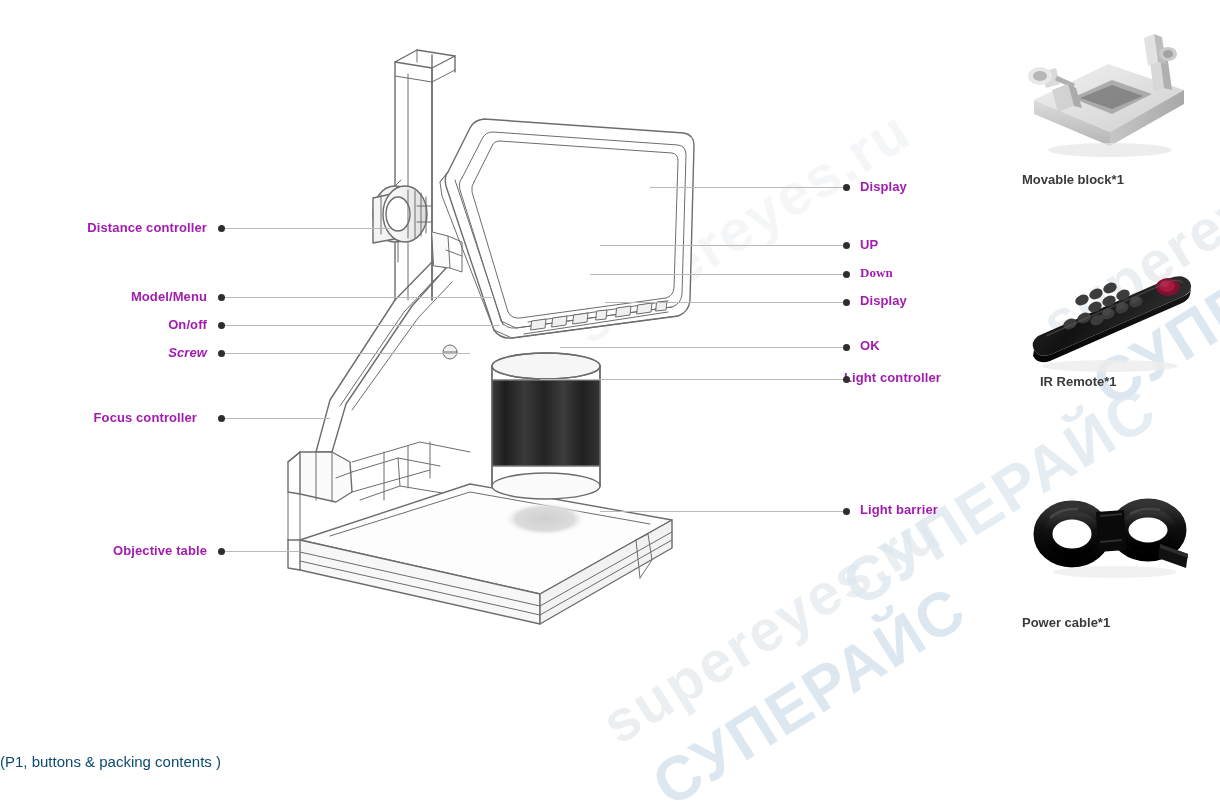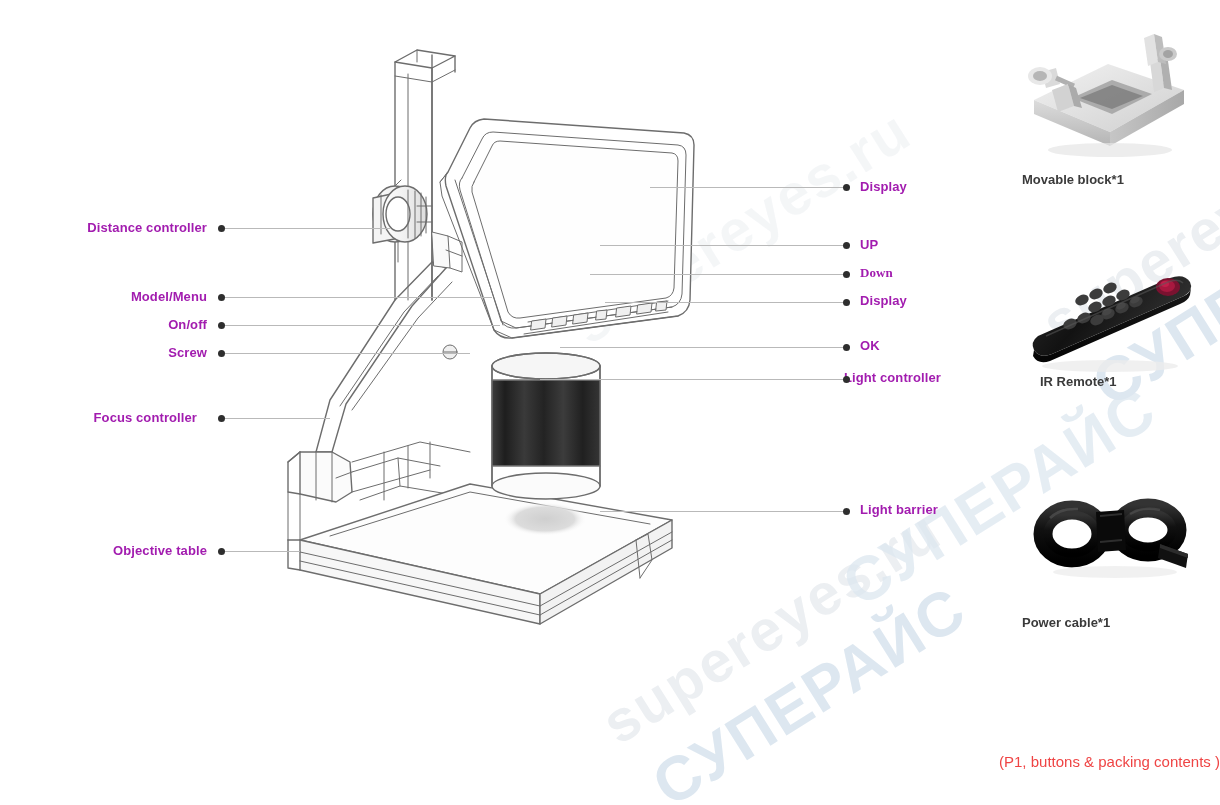--- a/index.html
+++ b/index.html
@@ -47,22 +47,22 @@
   .acc{position:absolute;z-index:5;}
   .acc-cap{
     position:absolute;z-index:6;
     font-size:13px;font-weight:600;color:#3a3a3a;
     white-space:nowrap;line-height:1;
   }
 
   
   .caption{
     position:absolute;z-index:7;
-    width:100%;text-align:right;
-    font-size:15px;color:#ef4444;
+    width:100%;text-align:left;
+    font-size:15px;color:#0c4a6e;
     font-family:"Liberation Sans", sans-serif;
   }
 </style>
 </head>
 <body>
 
 <div id="stage">
 
   <div class="wm-layer">
     <div class="wm wm-ru" style="left:590px;top:700px;font-size:58px;transform:rotate(-32deg);">supereyes.ru</div>
@@ -251,21 +251,21 @@
     <div class="leader" style="left:225px;top:297px;width:267px;"></div>
     <div class="bullet" style="left:218px;top:294px;"></div>
     <div class="label left" style="right:1013px;top:290px;">Model/Menu</div>
 
     <div class="leader" style="left:225px;top:325px;width:275px;"></div>
     <div class="bullet" style="left:218px;top:322px;"></div>
     <div class="label left" style="right:1013px;top:318px;">On/off</div>
 
     <div class="leader" style="left:225px;top:353px;width:245px;"></div>
     <div class="bullet" style="left:218px;top:350px;"></div>
-    <div class="label left" style="right:1013px;top:346px;">Screw</div>
+    <div class="label left" style="right:1013px;top:346px;font-style:italic;">Screw</div>
 
     <div class="leader" style="left:225px;top:418px;width:105px;"></div>
     <div class="bullet" style="left:218px;top:415px;"></div>
     <div class="label left" style="right:1023px;top:411px;">Focus controller</div>
 
     <div class="leader" style="left:225px;top:551px;width:75px;"></div>
     <div class="bullet" style="left:218px;top:548px;"></div>
     <div class="label left" style="right:1013px;top:544px;">Objective table</div>
   </div>
 

